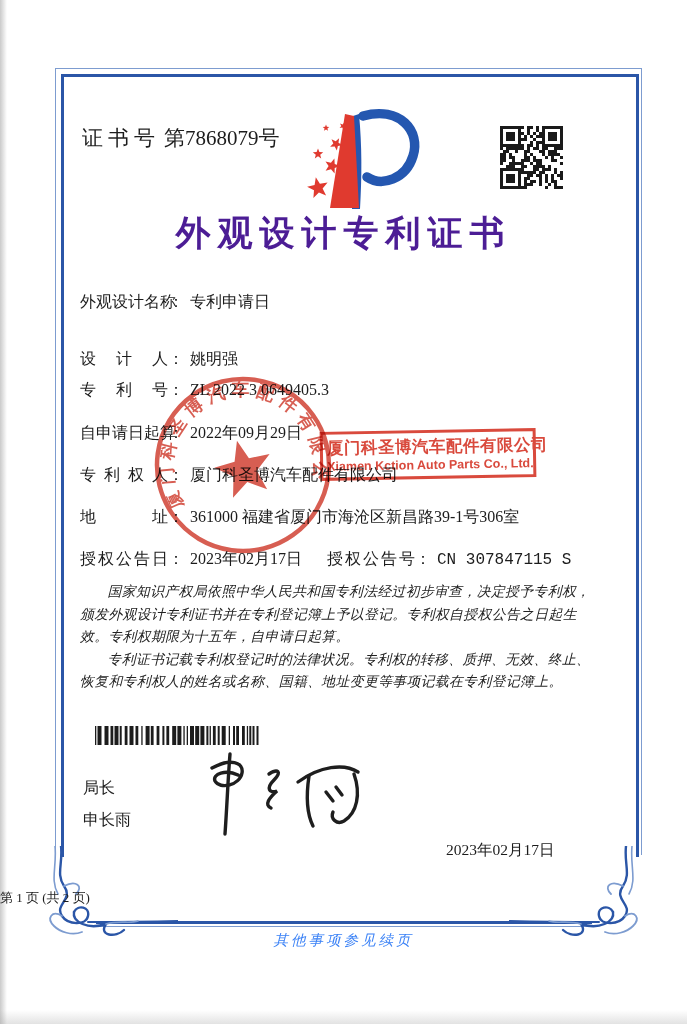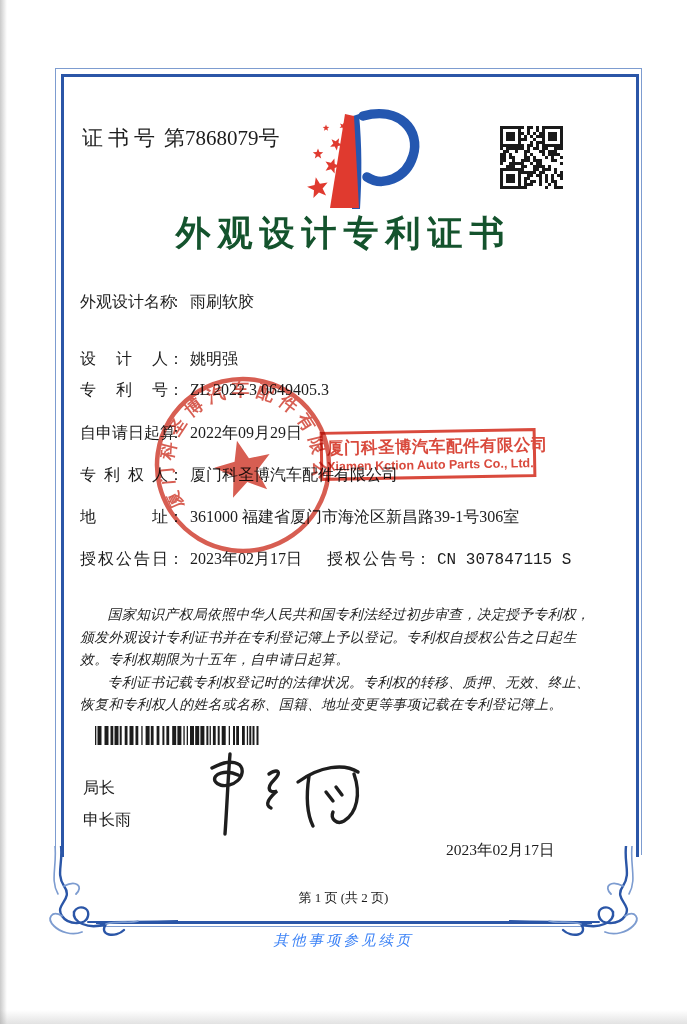--- a/index.html
+++ b/index.html
@@ -17,38 +17,38 @@
   .frame-inner{left:61px;top:74px;width:572px;height:780px;
     border:3px solid #2b56a7;border-bottom:none;}
   .bottom-line{left:96px;top:921px;width:496px;border-top:3px solid #2b56a7;}
   .bottom-line-2{margin-top:2px;border-top:1.5px solid #7d9cd0;}
   
   .cert-no{left:82px;top:124px;font-size:21px;}
   .cert-no .lab{letter-spacing:5px;margin-right:4px;}
   .logo{left:288px;top:106px;}
   .qr{left:500px;top:126px;}
   .title{left:0;top:210px;width:687px;text-align:center;font-size:35px;font-weight:bold;
-    letter-spacing:7px;color:#14532d;}
+    letter-spacing:7px;color:#4c1d95;}
   
   .row{left:80px;width:540px;font-size:16px;white-space:nowrap;}
   .lbl{display:inline-block;width:88px;text-align:justify;text-align-last:justify;vertical-align:top;}
   .sep{margin-right:6px;}
   .pair2{position:absolute;left:247px;top:0;white-space:nowrap;font-family:Liberation Mono, monospace;}
   
   .body-text{left:80px;top:581px;width:524px;font-size:13.8px;line-height:22.5px;
-    font-style:italic;letter-spacing:.4px;color:#222;margin-top:23px;}
+    font-style:italic;letter-spacing:.4px;color:#222;}
   .body-text p{margin:0;text-indent:2em;}
   
   .barcode{left:95px;top:726px;}
   
   .director-label{left:83px;top:778px;font-size:16px;font-family:"Liberation Sans","DejaVu Sans",sans-serif;}
   .director-name{left:83px;top:810px;font-size:16px;font-family:Liberation Mono, monospace;}
   .signature{left:168px;top:746px;}
   .issue-date{left:446px;top:840px;font-size:15.5px;}
-  .page-note{left:0;top:889px;width:687px;text-align:center;font-size:13px;}
+  .page-note{left:0;top:889px;width:687px;text-align:left;font-size:13px;}
   .continuation{left:0;top:931px;width:687px;text-align:center;font-size:14.5px;
     font-style:italic;letter-spacing:3px;color:#3b82f6;}
   
   .seal{left:152px;top:374px;opacity:.82;mix-blend-mode:multiply;}
   .stamp{left:320px;top:430px;width:202px;border:3px solid #d63a2c;text-align:center;
     padding:3px 4px 4px;transform:rotate(-1deg);color:#d63a2c;opacity:.92;mix-blend-mode:multiply;
     background:rgba(255,255,255,0);}
   .stamp .l1{font-size:16.5px;font-weight:bold;letter-spacing:.5px;white-space:nowrap;
     font-family:"Liberation Sans","DejaVu Sans",sans-serif;}
   .stamp .l2{font-size:12.5px;font-weight:bold;white-space:nowrap;
@@ -360,21 +360,21 @@
         <rect x="45" y="60" width="3" height="3"></rect>
         <rect x="54" y="60" width="3" height="3"></rect>
         <rect x="57" y="60" width="3" height="3"></rect>
         <rect x="60" y="60" width="3" height="3"></rect>
       </g>
   </svg>
 
   <div class="abs title">外观设计专利证书</div>
 
   <div class="abs row" style="top:292px">
-    <span class="lbl">外观设计名称</span><span class="sep">：</span><span>雨刷软胶</span>
+    <span class="lbl">外观设计名称</span><span class="sep">：</span><span>专利申请日</span>
   </div>
   <div class="abs row" style="top:349px">
     <span class="lbl">设计人</span><span class="sep">：</span><span>姚明强</span>
   </div>
   <div class="abs row" style="top:380px">
     <span class="lbl">专利号</span><span class="sep">：</span><span>ZL 2022 3 0649405.3</span>
   </div>
   <div class="abs row" style="top:423px">
     <span class="lbl">自申请日起算</span><span class="sep">：</span><span>2022年09月29日</span>
   </div>

